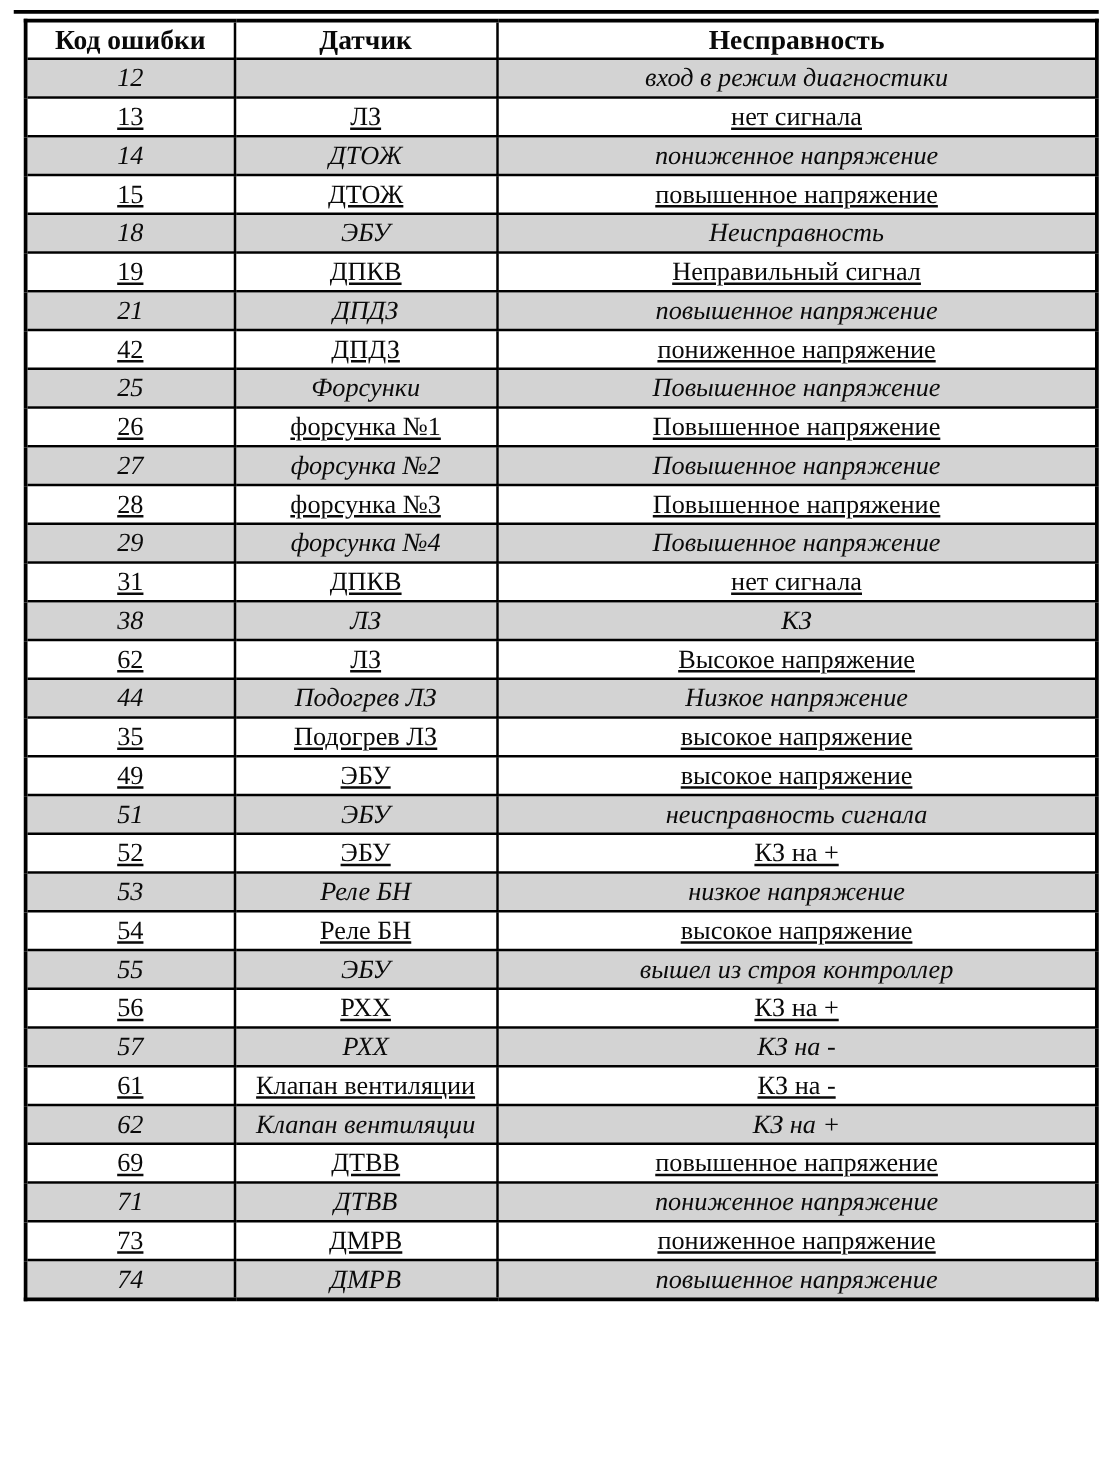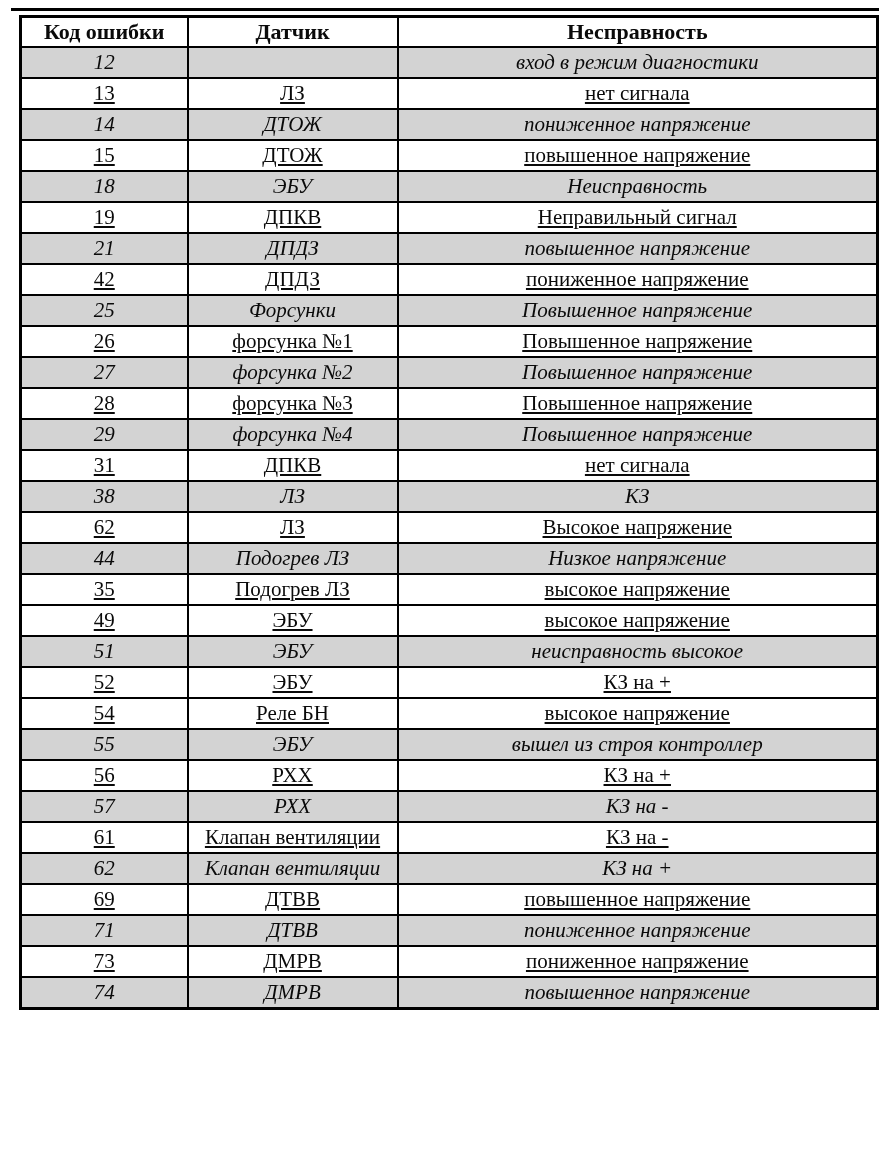--- a/index.html
+++ b/index.html
@@ -175,26 +175,31 @@
       <td>высокое напряжение</td>
     </tr>
         <tr class="plain">
       <td>49</td>
       <td>ЭБУ</td>
       <td>высокое напряжение</td>
     </tr>
         <tr class="shaded">
       <td>51</td>
       <td>ЭБУ</td>
-      <td>неисправность высокое</td>
+      <td>неисправность сигнала</td>
     </tr>
         <tr class="plain">
       <td>52</td>
       <td>ЭБУ</td>
       <td>КЗ на +</td>
+    </tr>
+        <tr class="shaded">
+      <td>53</td>
+      <td>Реле БН</td>
+      <td>низкое напряжение</td>
     </tr>
         <tr class="plain">
       <td>54</td>
       <td>Реле БН</td>
       <td>высокое напряжение</td>
     </tr>
         <tr class="shaded">
       <td>55</td>
       <td>ЭБУ</td>
       <td>вышел из строя контроллер</td>

